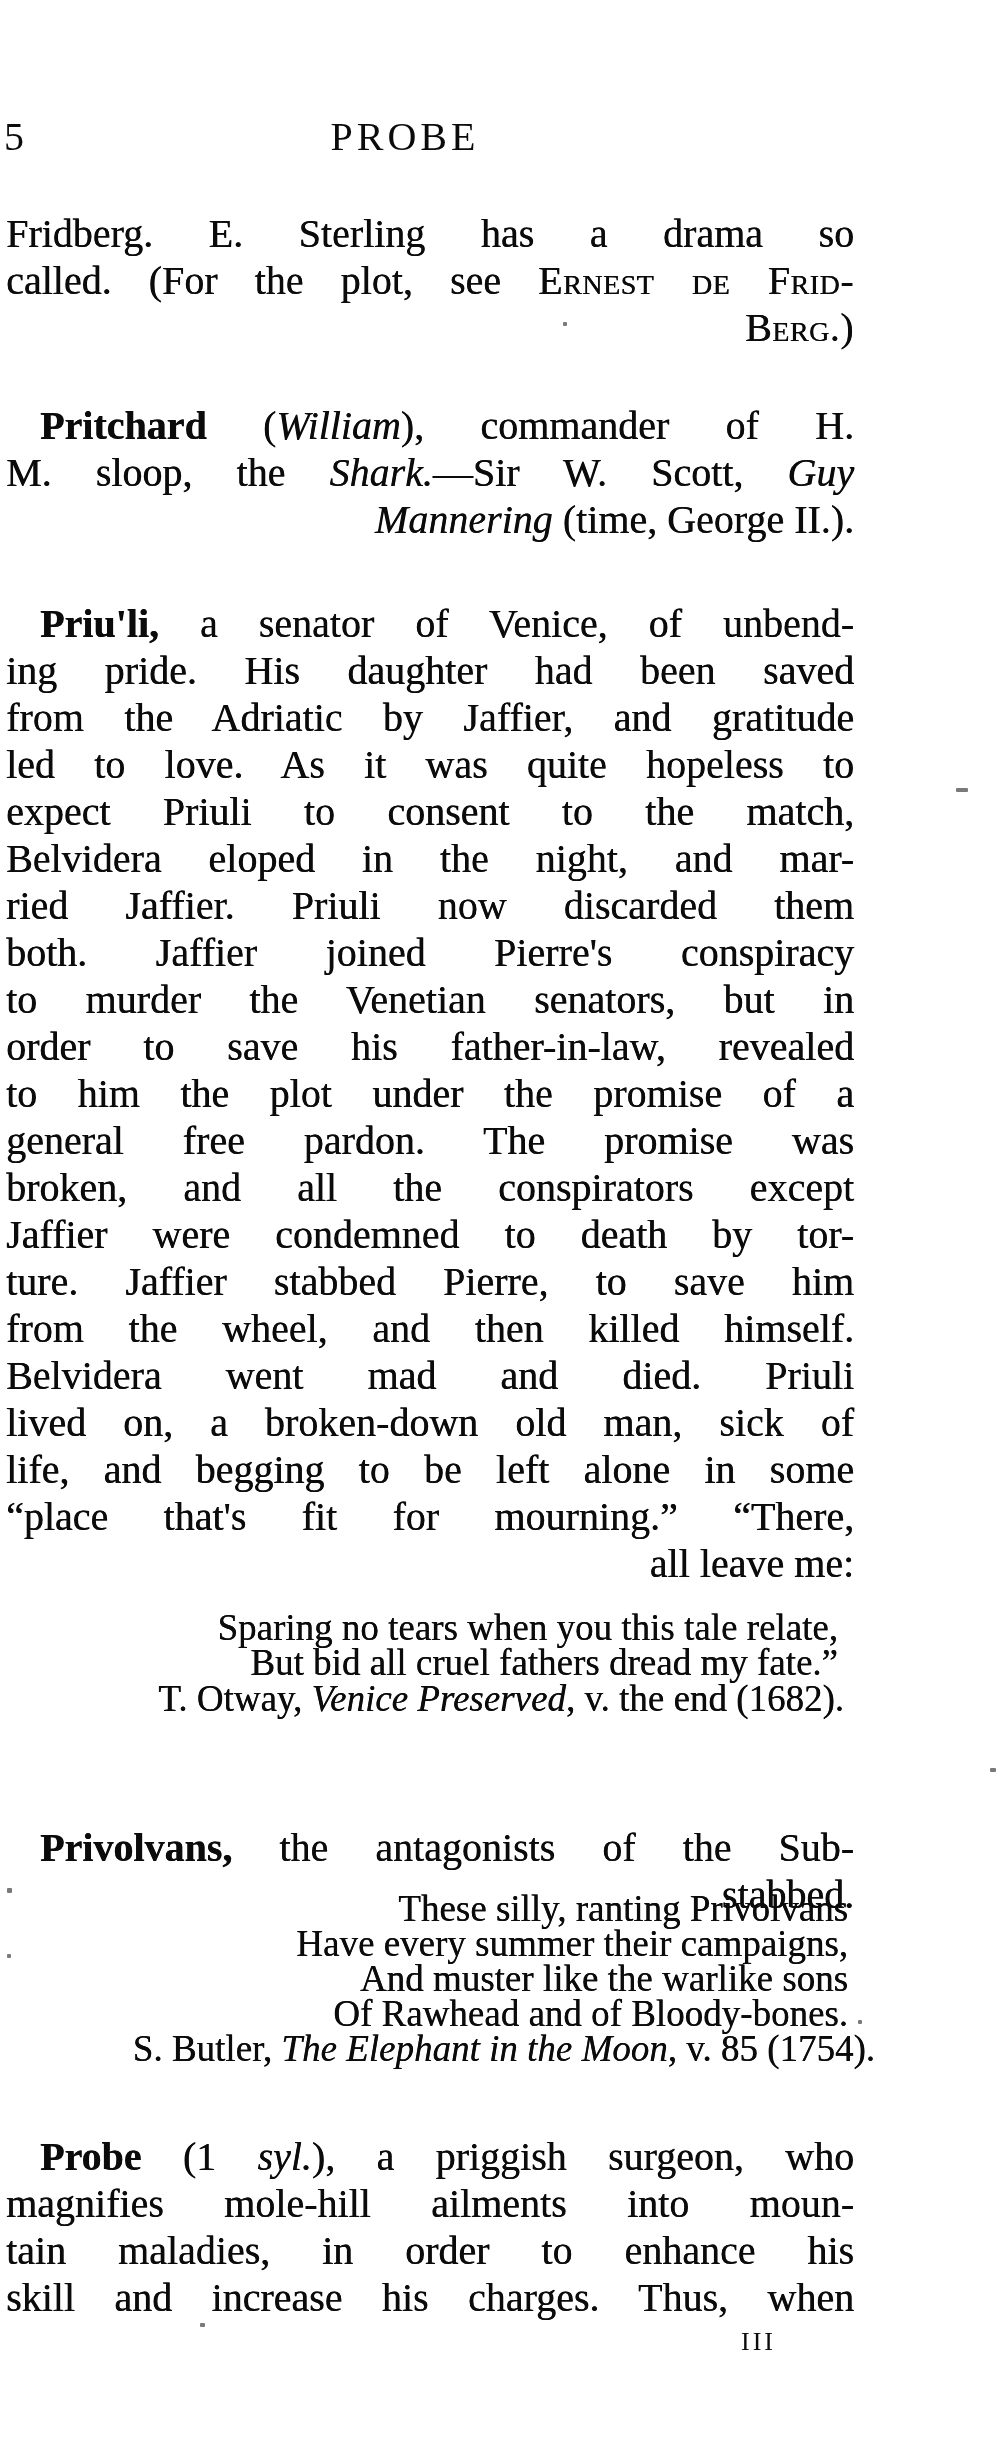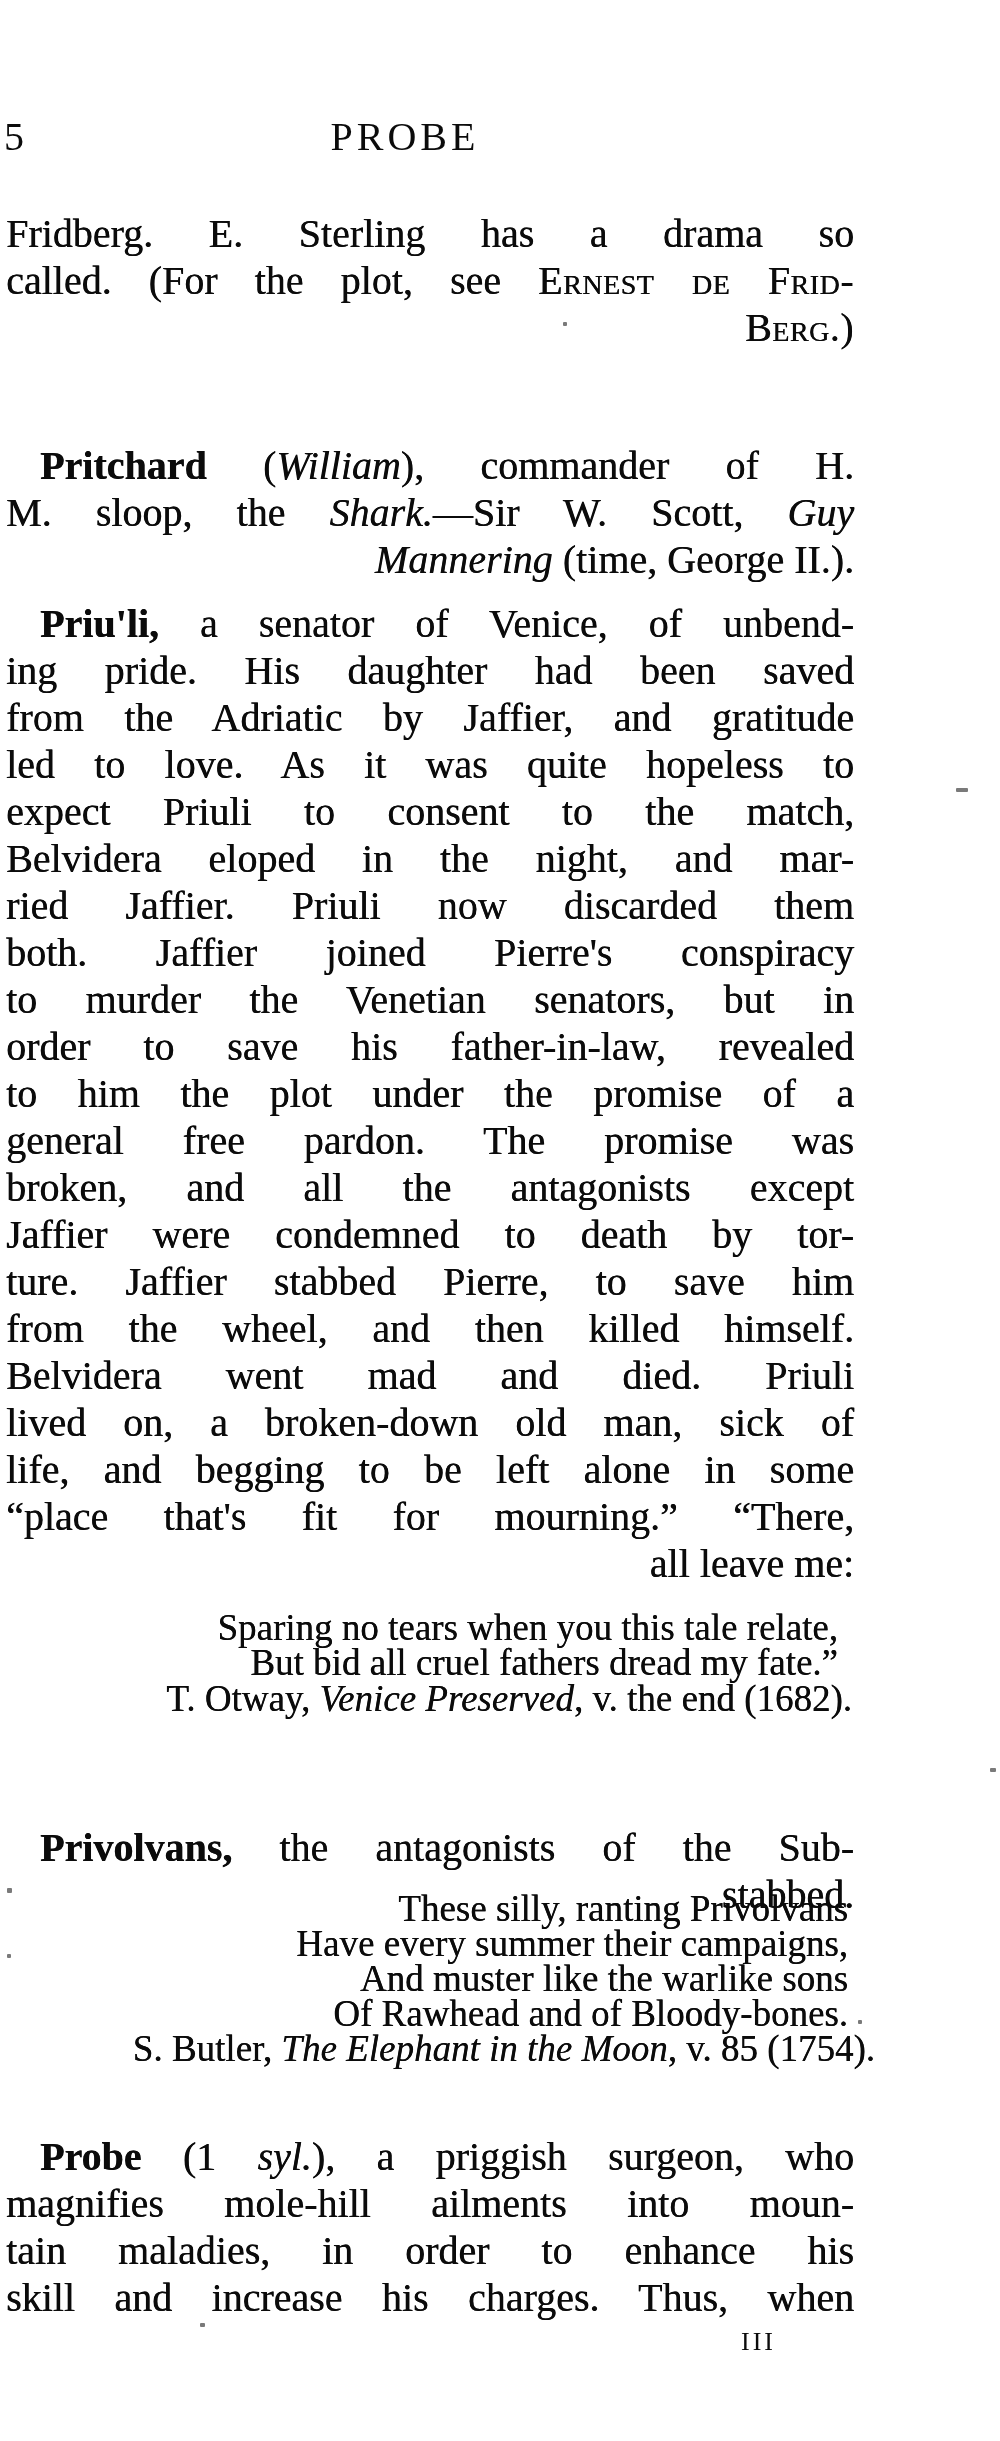--- a/index.html
+++ b/index.html
@@ -54,53 +54,53 @@
 
 <div id="page">
   <div class="pagenum">5</div>
   <div class="runhead">PROBE</div>
   <div class="sig">III</div>
 <div class="block" style="top: 210px; left: 6px; width: 848px;">
       <div class="line just"><span>Fridberg. E. Sterling has a drama so</span></div>
       <div class="line just"><span>called. (For the plot, see </span><span class="sc">Ernest de Frid-</span></div>
       <div class="line"><span class="sc">Berg.)</span></div>
     </div>
-    <div class="block" style="top: 402px; left: 6px; width: 848px; margin-top: 40px;">
+    <div class="block" style="top: 402px; left: 6px; width: 848px;">
       <div class="line just" style="text-indent: 34px;"><span class="b">Pritchard</span><span> (</span><span class="i">William</span><span>), commander of H.</span></div>
       <div class="line just"><span>M. sloop, the </span><span class="i">Shark.</span><span>—Sir W. Scott, </span><span class="i">Guy</span></div>
       <div class="line"><span class="i">Mannering</span><span> (time, George II.).</span></div>
     </div>
     <div class="block" style="top: 600px; left: 6px; width: 848px;">
       <div class="line just" style="text-indent: 34px;"><span class="b">Priu'li,</span><span> a senator of Venice, of unbend-</span></div>
       <div class="line just"><span>ing pride. His daughter had been saved</span></div>
       <div class="line just"><span>from the Adriatic by Jaffier, and gratitude</span></div>
       <div class="line just"><span>led to love. As it was quite hopeless to</span></div>
       <div class="line just"><span>expect Priuli to consent to the match,</span></div>
       <div class="line just"><span>Belvidera eloped in the night, and mar-</span></div>
       <div class="line just"><span>ried Jaffier. Priuli now discarded them</span></div>
       <div class="line just"><span>both. Jaffier joined Pierre's conspiracy</span></div>
       <div class="line just"><span>to murder the Venetian senators, but in</span></div>
       <div class="line just"><span>order to save his father-in-law, revealed</span></div>
       <div class="line just"><span>to him the plot under the promise of a</span></div>
       <div class="line just"><span>general free pardon. The promise was</span></div>
-      <div class="line just"><span>broken, and all the antagonists except</span></div>
+      <div class="line just"><span>broken, and all the conspirators except</span></div>
       <div class="line just"><span>Jaffier were condemned to death by tor-</span></div>
       <div class="line just"><span>ture. Jaffier stabbed Pierre, to save him</span></div>
       <div class="line just"><span>from the wheel, and then killed himself.</span></div>
       <div class="line just"><span>Belvidera went mad and died. Priuli</span></div>
       <div class="line just"><span>lived on, a broken-down old man, sick of</span></div>
       <div class="line just"><span>life, and begging to be left alone in some</span></div>
       <div class="line just"><span>“place that's fit for mourning.” “There,</span></div>
       <div class="line"><span>all leave me:</span></div>
     </div>
     <div class="block small" style="top: 1610px; left: 38px; width: 800px;">
       <div class="line"><span>Sparing no tears when you this tale relate,</span></div>
       <div class="line"><span>But bid all cruel fathers dread my fate.”</span></div>
     </div>
-    <div class="block small" style="top: 1681px; left: 22px; width: 830px;">
+    <div class="block small" style="top: 1681px; left: 14px; width: 830px;">
       <div class="line"><span>T. Otway, </span><span class="i">Venice Preserved</span><span>, v. the end (1682).</span></div>
     </div>
     <div class="block" style="top: 1780px; left: 6px; width: 848px;">
       <div class="line just" style="text-indent: 34px; margin-top: 44px;"><span class="b">Privolvans,</span><span> the antagonists of the Sub-</span></div>
       <div class="line"><span>stabbed.</span></div>
     </div>
     <div class="block small" style="top: 1891px; left: 58px; width: 790px;">
       <div class="line"><span>These silly, ranting Privolvans</span></div>
       <div class="line"><span>Have every summer their campaigns,</span></div>
       <div class="line"><span>And muster like the warlike sons</span></div>

